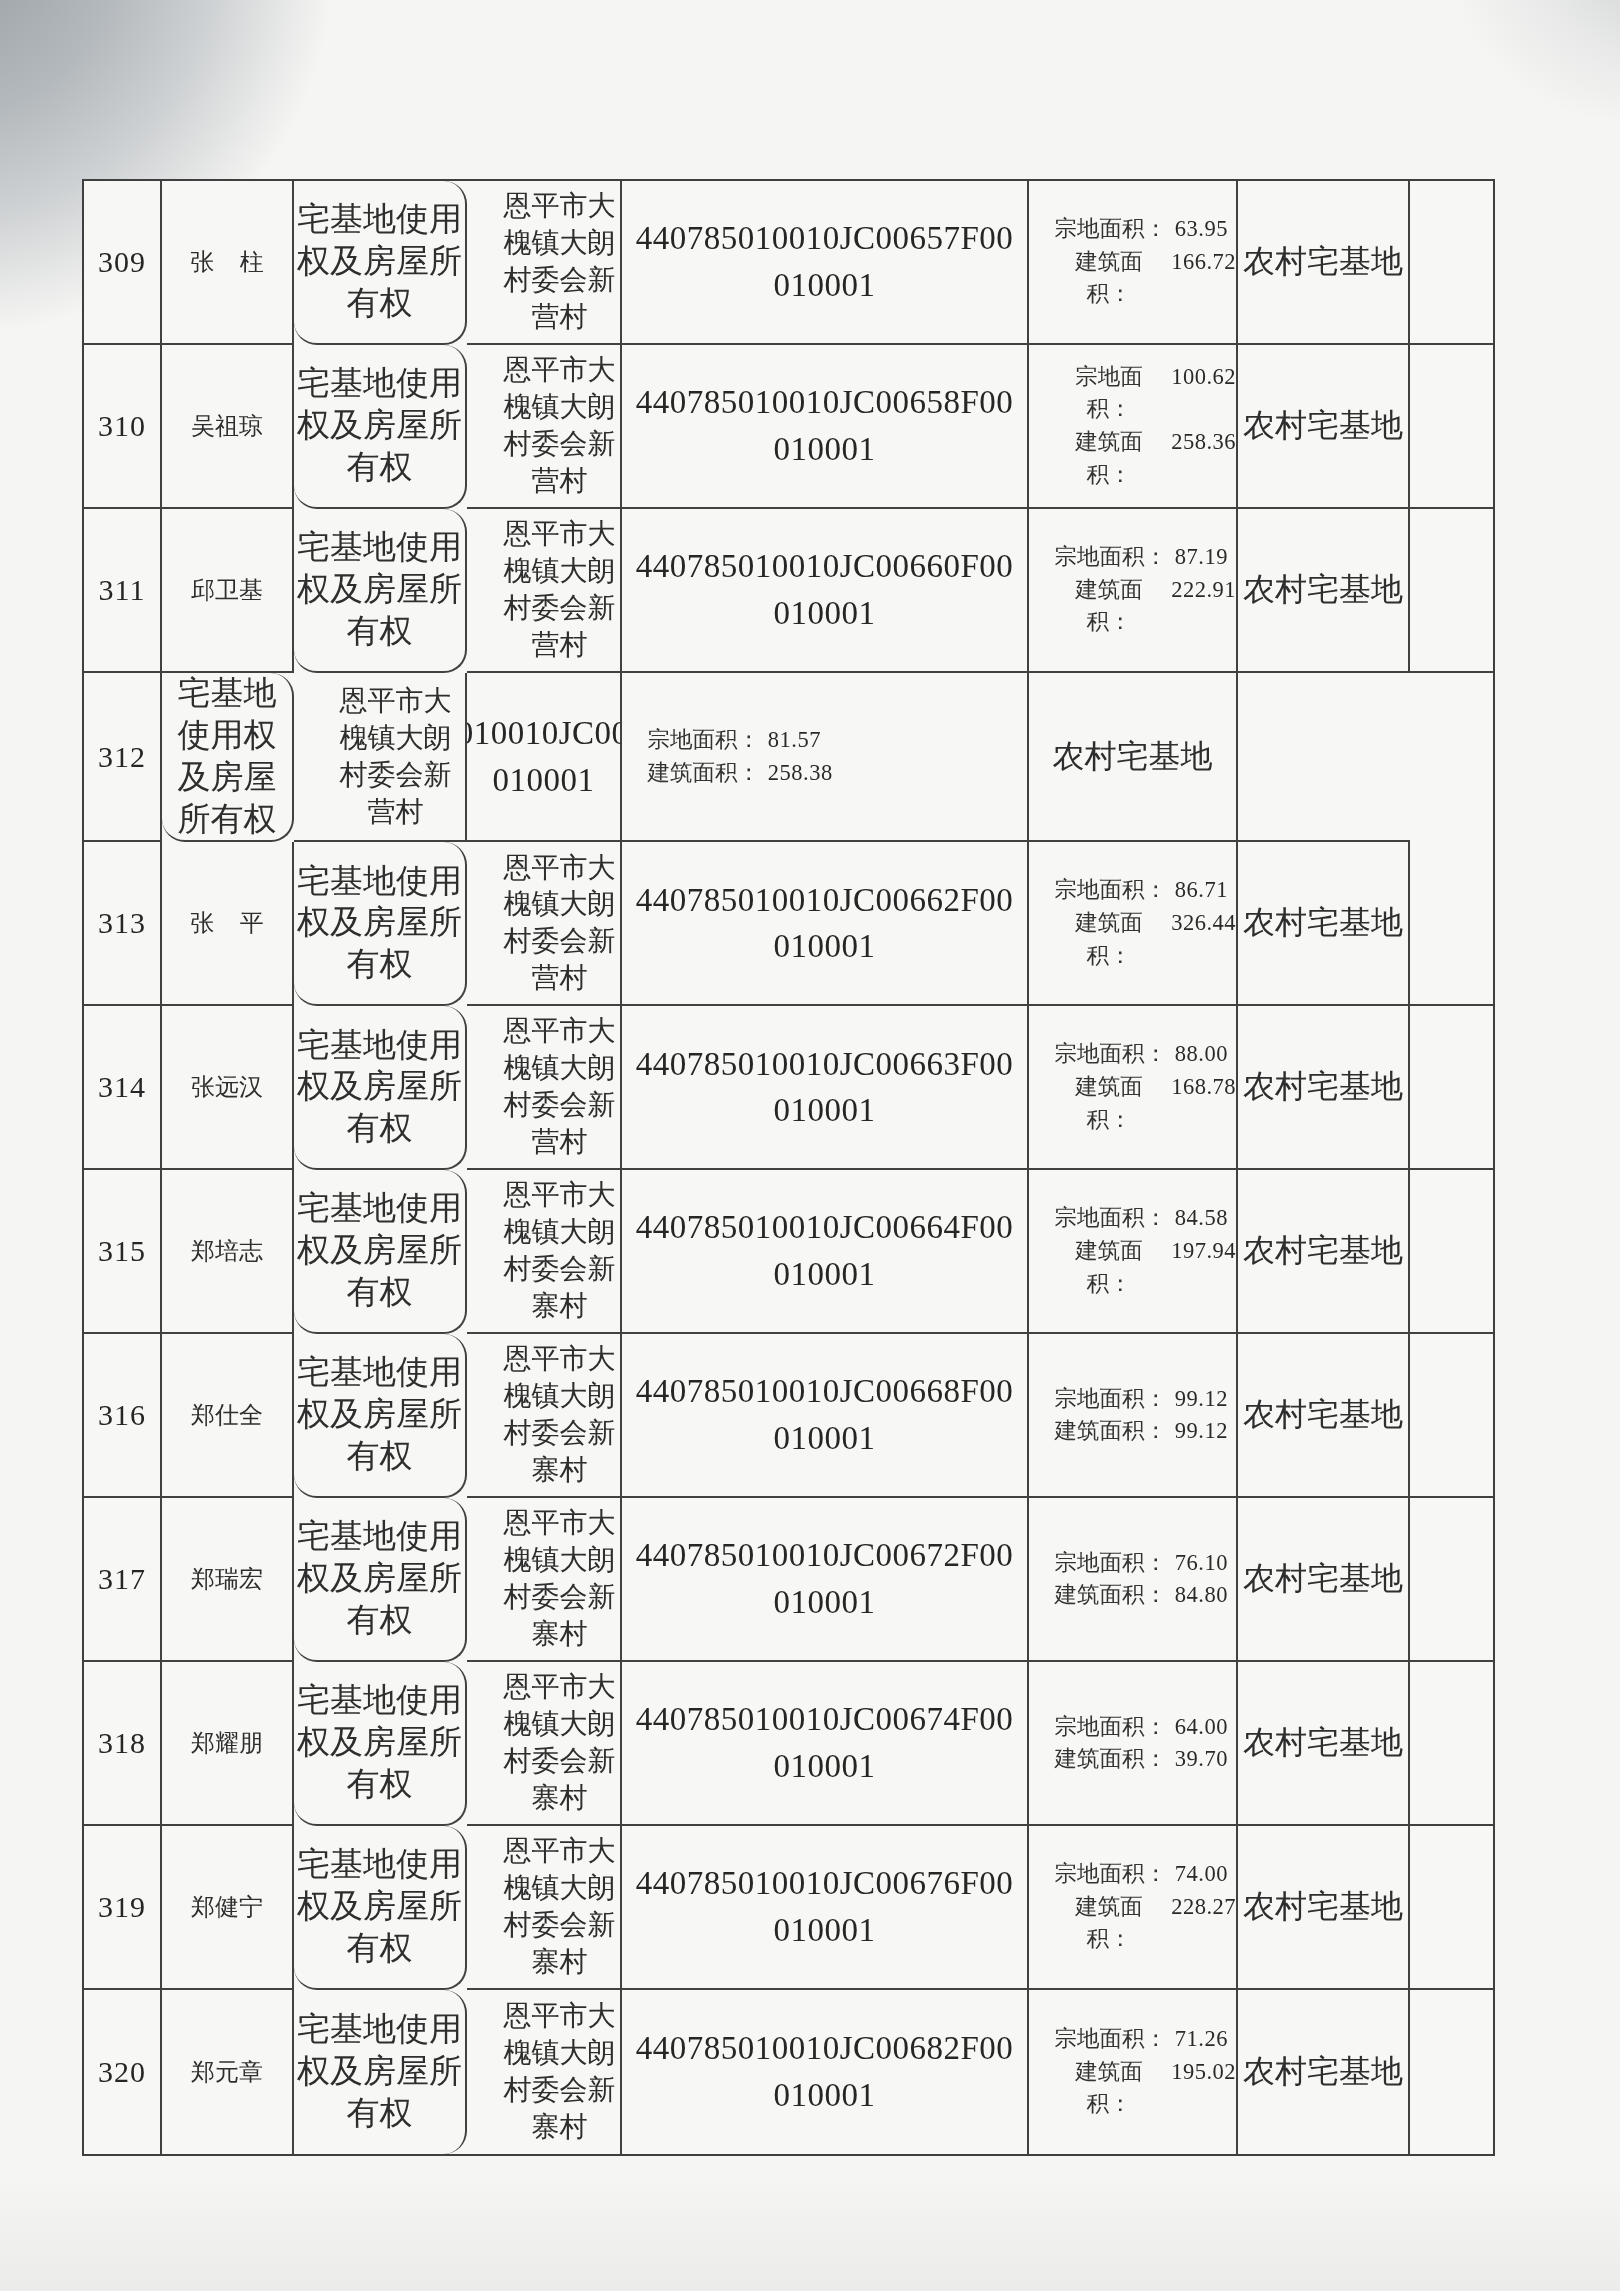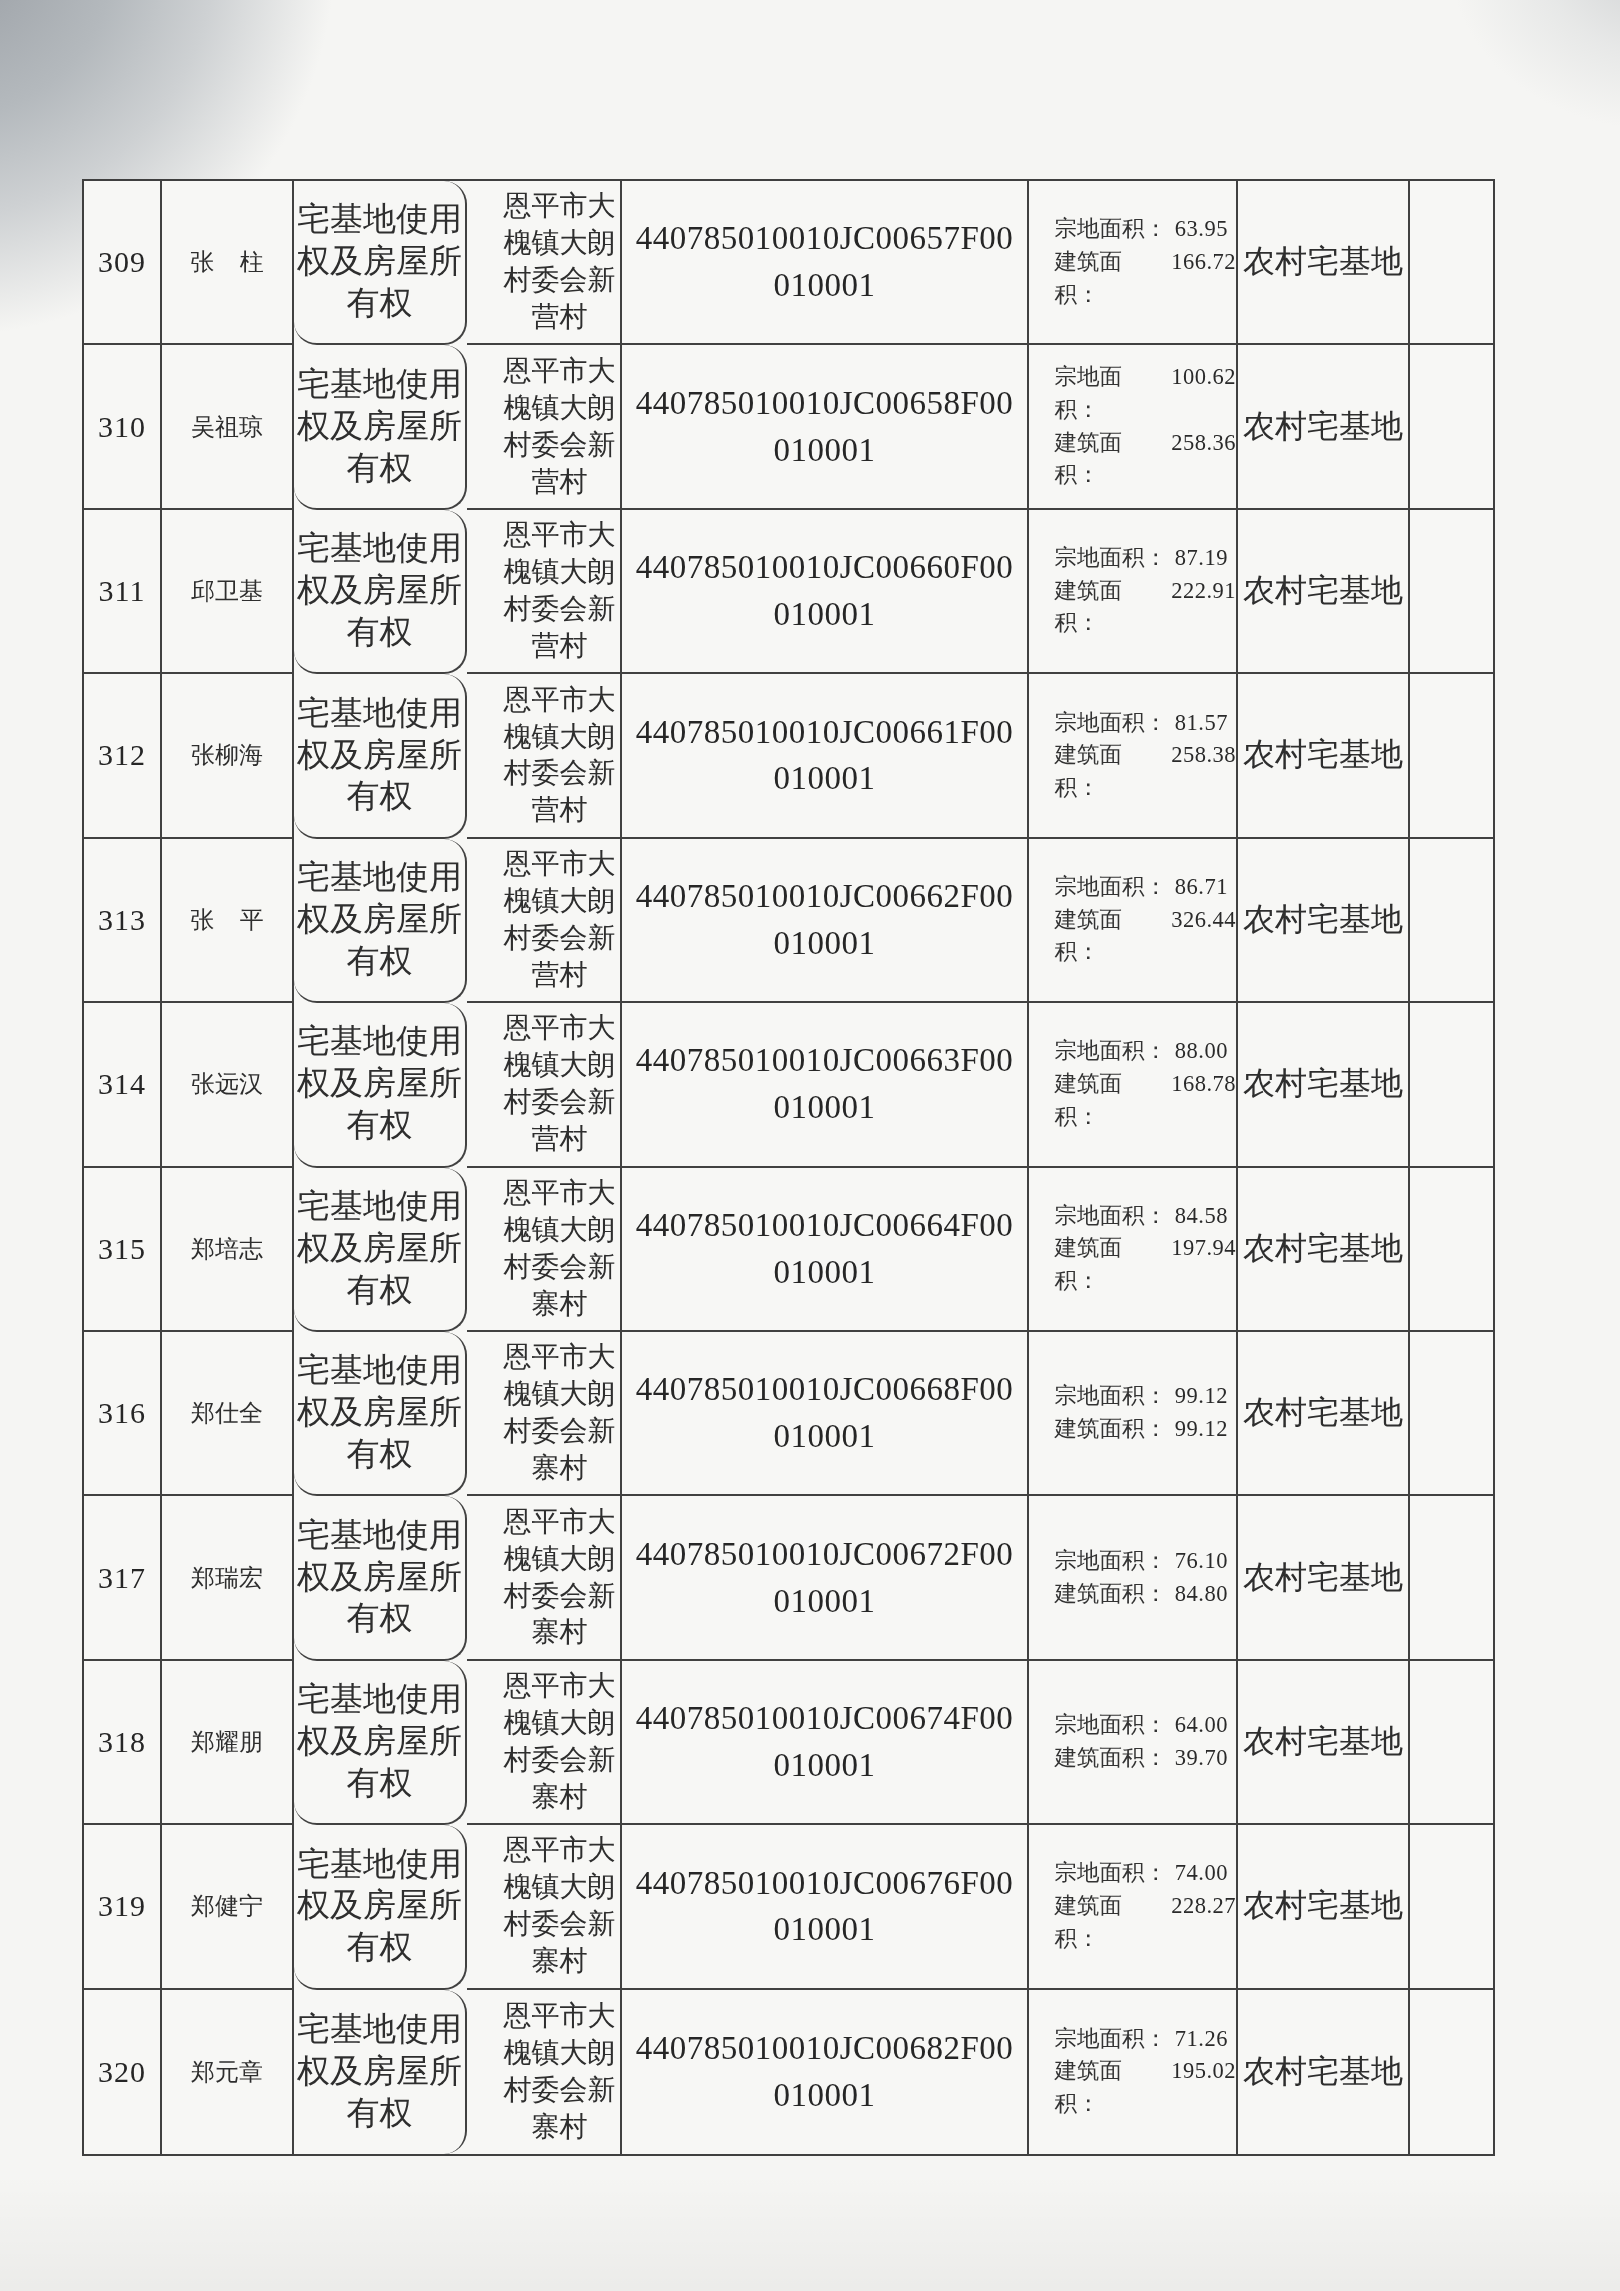--- a/index.html
+++ b/index.html
@@ -65,21 +65,21 @@
   .c-name span.spaced { letter-spacing: 25.5px; margin-right: -25.5px; }
   .c-right { padding: 0 2px; border-radius: 23px; }
   .c-right span { font-size: 33px; line-height: 1.27; color: #2e2e2e; }
   .c-loc { padding: 0 3.9px; }
   .c-loc span { font-size: 28px; line-height: 1.32; color: #2e2e2e; margin-left: 32px; }
   .c-cert { padding: 0 3px; }
   .c-cert span {
     font-size: 33px; line-height: 1.42; color: #262626;
     white-space: pre-line; letter-spacing: 0.5px;
   }
-  .c-area { justify-content: flex-start; padding-left: 25.5px; text-align: left; }
+  .c-area { justify-content: flex-start; padding-left: 25.5px; text-align: center; }
   .area-line { display: flex; align-items: baseline; gap: 7.8px; line-height: 1.45; }
   .area-label { font-size: 22.5px; color: #333; }
   .area-val { font-size: 22.5px; color: #2a2a2a; letter-spacing: 0.5px; }
   .c-type span { font-size: 32px; color: #2e2e2e; white-space: nowrap; }
 </style>
 </head>
 <body>
 
 <div class="page">
   <div class="shadow-tl"></div>
@@ -188,23 +188,20 @@
     <div class="cell c-type">
       <span>农村宅基地</span>
     </div>
     <div class="cell c-empty"></div>
   </div>
 
   <div class="row">
     <div class="cell c-no">
       <span>312</span>
     </div>
-    <div class="cell c-name">
-      <span>张柳海</span>
-    </div>
     <div class="cell c-right">
       <span>宅基地使用权及房屋所有权</span>
     </div>
     <div class="cell c-loc">
       <span>恩平市大槐镇大朗村委会新营村</span>
     </div>
     <div class="cell c-cert">
       <span>440785010010JC00661F00
 010001</span>
     </div>

